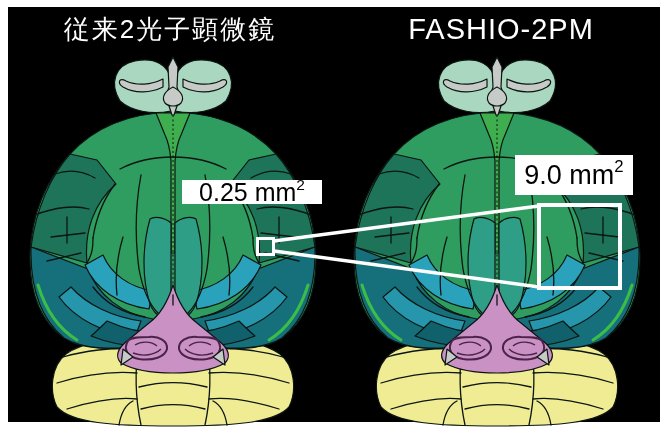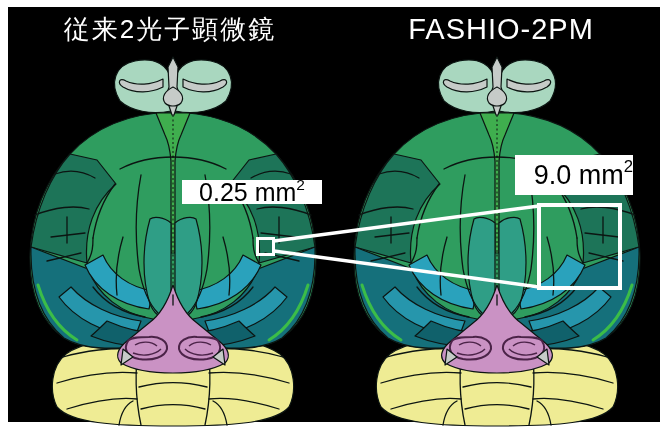--- a/index.html
+++ b/index.html
@@ -26,21 +26,21 @@
   #title-right{left:501px;font-size:29px;letter-spacing:1px;font-weight:400;}
   .roi-label{
     position:absolute;
     background:var(--label_bg,#fff);
     color:var(--label_text,#000);
     display:flex;align-items:center;justify-content:center;
     white-space:nowrap;
   }
   .roi-label sup{font-size:62%;line-height:0;position:relative;top:-0.45em;}
   #label-small{left:182px;top:180px;width:140px;height:24px;font-size:25px;}
-  #label-large{left:515px;top:155px;width:118px;height:40px;font-size:27px;justify-content:flex-end;}
+  #label-large{left:515px;top:155px;width:118px;height:40px;font-size:27px;}
   .region{stroke:var(--outline,#0c1512);stroke-width:1.2;stroke-linejoin:round;}
   .aline{fill:none;stroke:var(--outline,#0c1512);stroke-width:1.3;stroke-linecap:round;}
 </style>
 </head>
 <body>
 
 <div id="figure">
   <div id="canvas"></div>
 
   <svg id="atlas-svg" viewBox="0 0 670 433">

